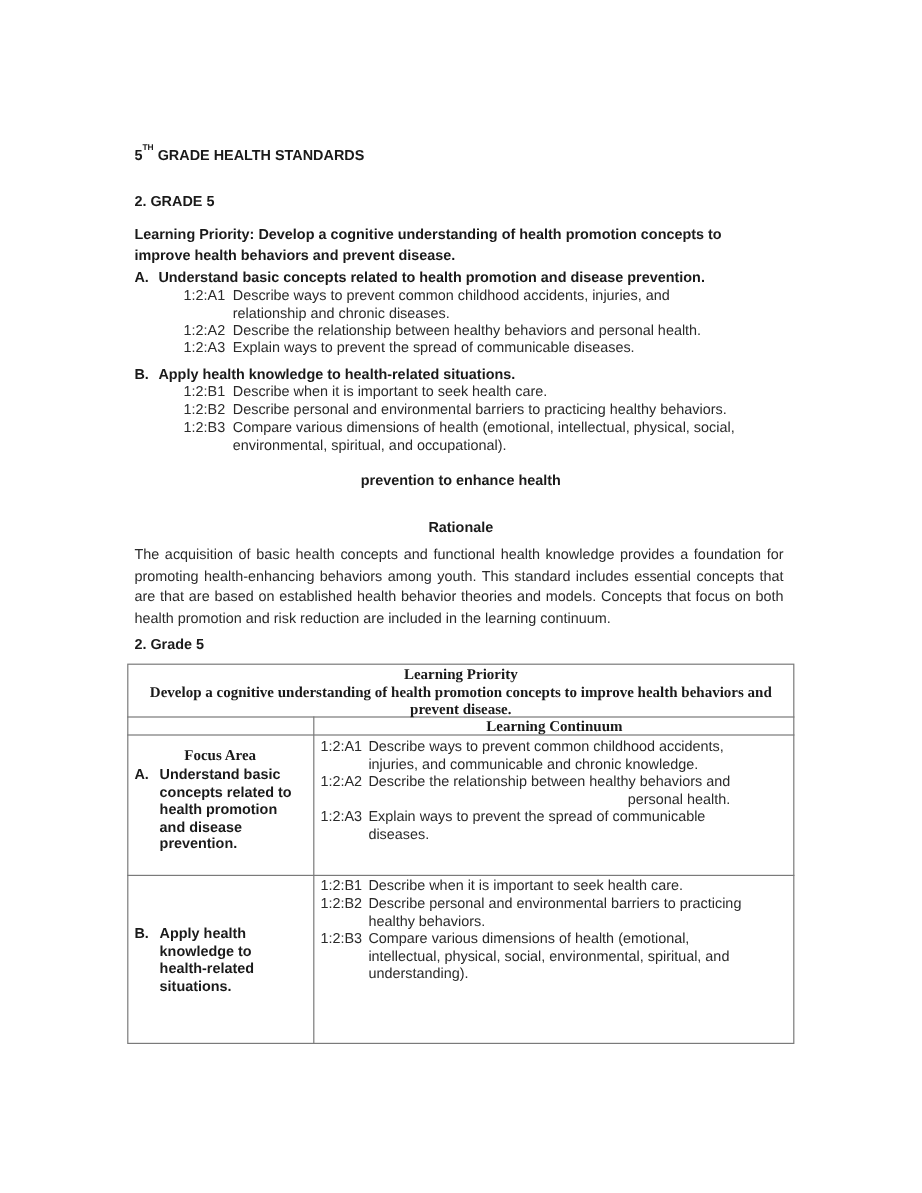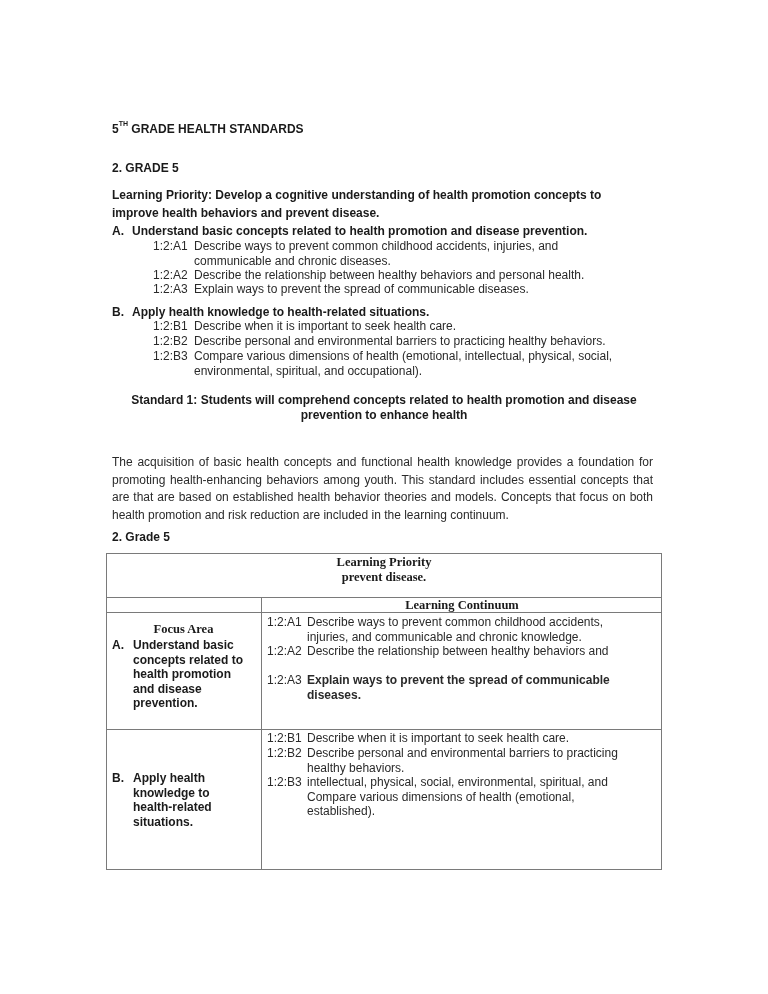--- a/index.html
+++ b/index.html
@@ -40,21 +40,21 @@
   </div>
 
   <div class="abs h" style="left:112px; top:224px;">
     <span>A.</span>
     <span style="position:absolute; left:20px; white-space:nowrap;">Understand basic concepts related to health promotion and disease prevention.</span>
   </div>
   <div class="item" style="left:153px; top:239px; width:520px;">
     <span class="code">1:2:A1</span>
     <span class="txt" style="left:41px;">
       <div>Describe ways to prevent common childhood accidents, injuries, and</div>
-      <div>communicable and chronic diseases.</div>
+      <div>relationship and chronic diseases.</div>
     </span>
   </div>
   <div class="item" style="left:153px; top:268px; width:520px;">
     <span class="code">1:2:A2</span>
     <span class="txt" style="left:41px; white-space:nowrap;">Describe the relationship between healthy behaviors and personal health.</span>
   </div>
   <div class="item" style="left:153px; top:282px; width:520px;">
     <span class="code">1:2:A3</span>
     <span class="txt" style="left:41px; white-space:nowrap;">Explain ways to prevent the spread of communicable diseases.</span>
   </div>
@@ -73,37 +73,38 @@
   </div>
   <div class="item" style="left:153px; top:349px; width:520px;">
     <span class="code">1:2:B3</span>
     <span class="txt" style="left:41px; white-space:nowrap;">
       <div>Compare various dimensions of health (emotional, intellectual, physical, social,</div>
       <div>environmental, spiritual, and occupational).</div>
     </span>
   </div>
 
   <div class="abs h" style="left:100px; width:568px; top:393px; text-align:center; line-height:15px;">
-    <div>Standard 1: Students will comprehend concepts related to health promotion and disease</div>
     <div>prevention to enhance health</div>
   </div>
 
+  <div class="abs h" style="left:100px; width:568px; top:432px; text-align:center;">Rationale</div>
 
   <div class="rationale">The acquisition of basic health concepts and functional health knowledge provides a foundation for promoting health-enhancing behaviors among youth. This standard includes essential concepts that are that are based on established health behavior theories and models. Concepts that focus on both health promotion and risk reduction are included in the learning continuum.</div>
 
   <div class="abs h" style="left:112px; top:530px;">2. Grade 5</div>
 
   <div class="tbl"></div>
   <div class="tline" style="left:106px; top:597px; width:556px; height:1px;"></div>
   <div class="tline" style="left:106px; top:612px; width:556px; height:1px;"></div>
   <div class="tline" style="left:106px; top:729px; width:556px; height:1px;"></div>
   <div class="tline" style="left:261px; top:597px; width:1px; height:273px;"></div>
 
   <div class="tcell-text" style="left:106px; width:556px; top:555px;">
     <div>Learning Priority</div>
+    <div>Develop a cognitive understanding of health promotion concepts to improve health behaviors and</div>
     <div>prevent disease.</div>
   </div>
 
   <div class="tcell-text" style="left:106px; width:155px; top:598px;margin-top:24px;">Focus Area</div>
   <div class="tcell-text" style="left:262px; width:400px; top:598px;">Learning Continuum</div>
 
   <div class="focus" style="left:112px; top:638px;">
     <span class="letter">A.</span>
     <div class="ftxt">
       <div>Understand basic</div>
@@ -118,25 +119,26 @@
     <span class="code" style="left:15px;">1:2:A1</span>
     <span class="txt" style="left:55px; white-space:nowrap;">
       <div>Describe ways to prevent common childhood accidents,</div>
       <div>injuries, and communicable and chronic knowledge.</div>
     </span>
   </div>
   <div class="item" style="left:252px; top:644px; width:400px;">
     <span class="code" style="left:15px;">1:2:A2</span>
     <span class="txt" style="left:55px; white-space:nowrap;text-align:right;">
       <div>Describe the relationship between healthy behaviors and</div>
+      <div>personal health.</div>
     </span>
   </div>
   <div class="item" style="left:252px; top:673px; width:400px;">
     <span class="code" style="left:15px;">1:2:A3</span>
-    <span class="txt" style="left:55px; white-space:nowrap;font-weight:bold;">
+    <span class="txt" style="left:55px; white-space:nowrap;">
       <div>Explain ways to prevent the spread of communicable</div>
       <div>diseases.</div>
     </span>
   </div>
 
   <div class="focus" style="left:112px; top:771px;">
     <span class="letter">B.</span>
     <div class="ftxt">
       <div>Apply health</div>
       <div>knowledge to</div>
@@ -152,19 +154,19 @@
   <div class="item" style="left:252px; top:746px; width:400px;">
     <span class="code" style="left:15px;">1:2:B2</span>
     <span class="txt" style="left:55px; white-space:nowrap;">
       <div>Describe personal and environmental barriers to practicing</div>
       <div>healthy behaviors.</div>
     </span>
   </div>
   <div class="item" style="left:252px; top:775px; width:400px;">
     <span class="code" style="left:15px;">1:2:B3</span>
     <span class="txt" style="left:55px; white-space:nowrap;">
+      <div>Compare various dimensions of health (emotional,</div>
       <div>intellectual, physical, social, environmental, spiritual, and</div>
-      <div>Compare various dimensions of health (emotional,</div>
-      <div>established).</div>
+      <div>understanding).</div>
     </span>
   </div>
 
 </div>
 
 </body></html>

